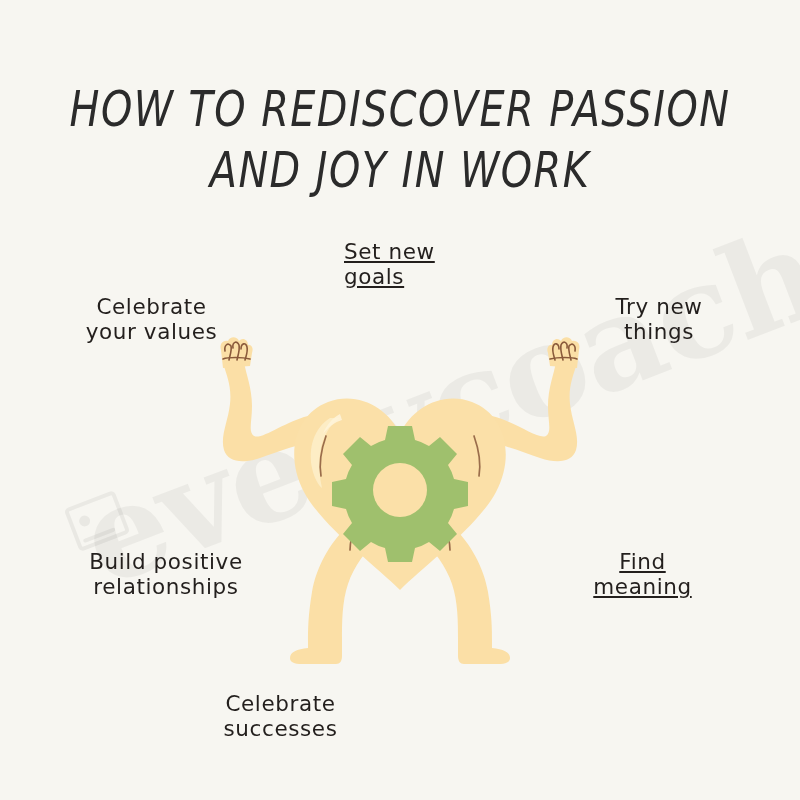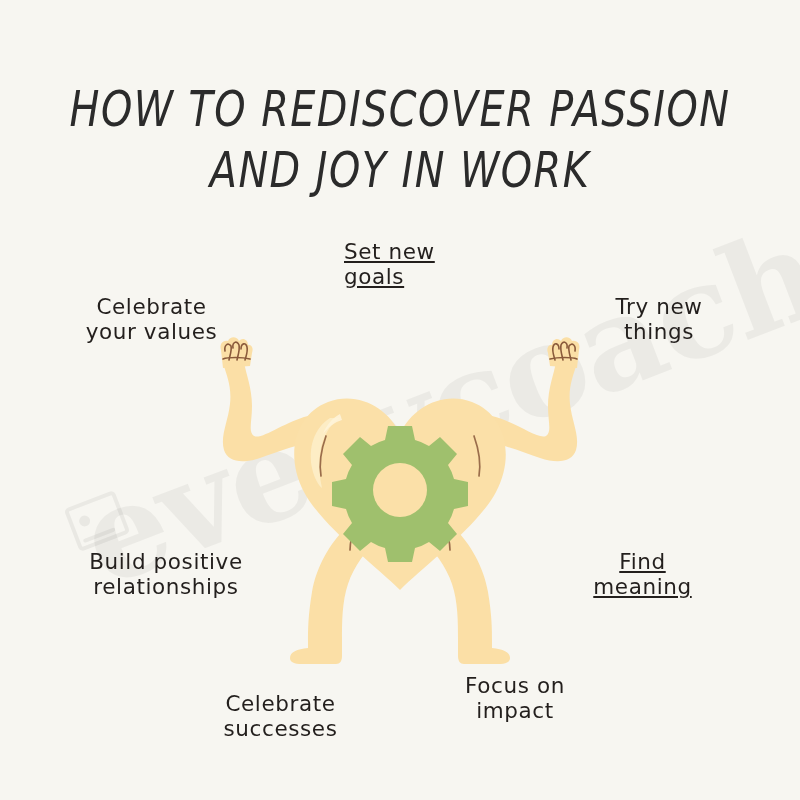--- a/index.html
+++ b/index.html
@@ -243,16 +243,14 @@
   <div class="label lb-identify">Celebrate
 your values</div>
   <div class="label lb-trynew">Try new
 things</div>
   <div class="label lb-build">Build positive
 relationships</div>
   <div class="label lb-find">Find
 meaning</div>
   <div class="label lb-celebrate">Celebrate
 successes</div>
-  <div class="label lb-focus">Focus on
-impact</div>
 
 </div>
 
 </body></html>

